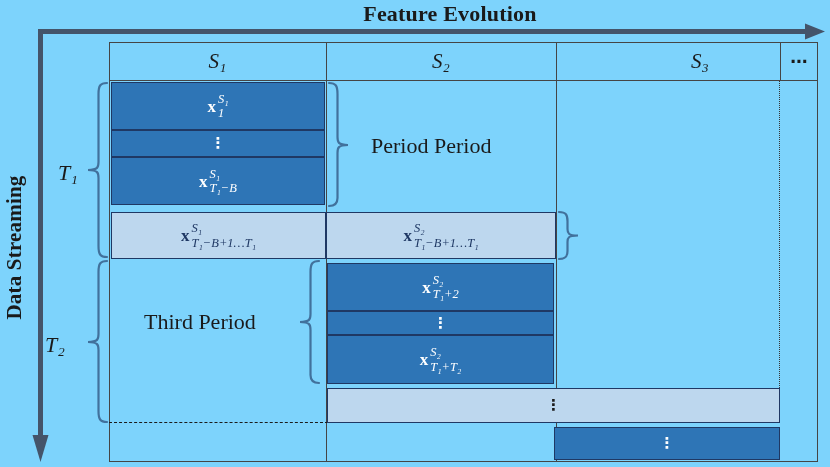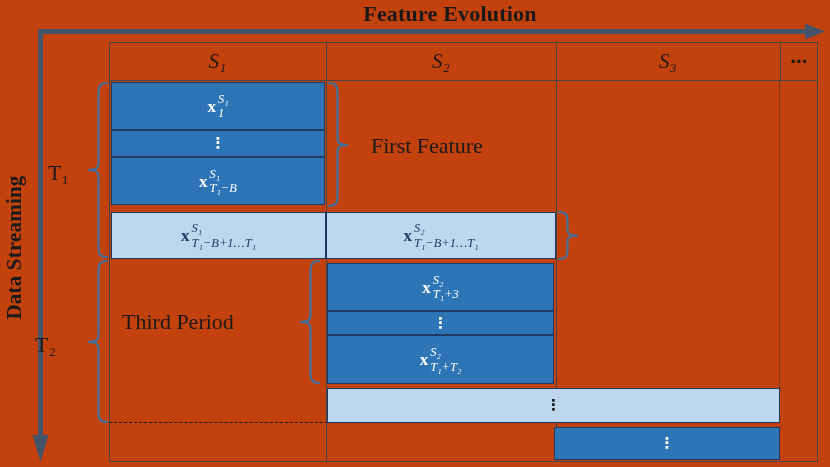--- a/index.html
+++ b/index.html
@@ -1,16 +1,16 @@
 <!DOCTYPE html>
 <html style="--dark-block: #2E75B6; --light-block: #BDD7EE; --block-border: #1F3864; --navy-text: #1F3864; --brace: #41719C; --arrow: #44546A; --table-line: #454545;"><head>
 <meta charset="utf-8">
 <style>
   html,body{margin:0;padding:0;background:#fff;}
-  .canvas{position:relative;width:830px;height:467px;background:#c2410c;overflow:hidden;
+  .canvas{position:relative;width:830px;height:467px;background:#7dd3fc;overflow:hidden;
           font-family:"Liberation Serif","DejaVu Serif",serif;color:#1a1a1a;}
   .abs{position:absolute;box-sizing:border-box;}
 
   
   .top-title{left:333px;top:1px;width:234px;text-align:center;
              font-weight:bold;font-size:22px;letter-spacing:.2px;}
   .left-title{left:-105px;top:234px;width:238px;height:27px;line-height:27px;
               transform:rotate(-90deg);transform-origin:center;text-align:center;
               font-weight:bold;font-size:21px;letter-spacing:.2px;}
 
@@ -39,21 +39,21 @@
   
   .math{display:flex;align-items:center;line-height:1;}
   .math .mb{font-weight:bold;font-size:17px;}
   .msc{display:inline-flex;flex-direction:column;align-items:flex-start;
        font-style:italic;font-size:12.5px;margin-left:2px;}
   .msup{margin-bottom:2px;}
   .dots{font-family:"DejaVu Sans","Liberation Sans",sans-serif;font-weight:bold;
         font-size:15px;line-height:1;}
 
   
-  .tlbl{width:40px;text-align:left;font-size:22px;}
+  .tlbl{width:40px;text-align:center;font-style:italic;font-size:22px;}
   .plbl{font-size:22px;white-space:nowrap;}
 
   svg.overlay{position:absolute;left:0;top:0;}
 </style>
 </head>
 <body>
 
 <div class="canvas">
 
   <div class="abs top-title">Feature Evolution</div>
@@ -62,21 +62,21 @@
   <div class="abs tframe"></div>
   <div class="abs hline"></div>
   <div class="abs vline v1"></div>
   <div class="abs vline v2"></div>
   <div class="abs vline v3"></div>
   <div class="abs vdot"></div>
   <div class="abs hdash"></div>
 
   <div class="abs hdr" style="left:109px;width:217px;">S₁</div>
   <div class="abs hdr" style="left:326px;width:230px;">S₂</div>
-  <div class="abs hdr" style="left:556px;width:224px;">S₃</div>
+  <div class="abs hdr" style="left:588px;width:224px;">S₃</div>
   <div class="abs hdr dots3" style="left:780px;width:38px;">⋯</div>
 
   <div class="abs blk dark" style="left:111px;top:82px;width:214px;height:48px;">
     <span class="math">
         <span class="mb">x</span>
         <span class="msc">
           <span class="msup">S₁</span>
           <span class="msub">1</span>
         </span>
       </span>
@@ -111,21 +111,21 @@
           <span class="msub">T₁−B+1…T₁</span>
         </span>
       </span>
   </div>
 
   <div class="abs blk dark" style="left:327px;top:263px;width:227px;height:48px;">
     <span class="math">
         <span class="mb">x</span>
         <span class="msc">
           <span class="msup">S₂</span>
-          <span class="msub">T₁+3</span>
+          <span class="msub">T₁+2</span>
         </span>
       </span>
   </div>
   <div class="abs blk dark" style="left:327px;top:311px;width:227px;height:24px;">
     <span class="dots">⋮</span>
   </div>
   <div class="abs blk dark" style="left:327px;top:335px;width:227px;height:49px;">
     <span class="math">
         <span class="mb">x</span>
         <span class="msc">
@@ -157,16 +157,16 @@
       <path d="M107 261 C100 261 98.5 264 98.5 272 L98.5 334 C98.5 339 98 342 88 342 C98 342 98.5 345 98.5 350 L98.5 411 C98.5 419 100 422 107 422"></path>
       <path d="M329 83 C336 83 337.5 86 337.5 94 L337.5 137 C337.5 142 338 145 348 145 C338 145 337.5 148 337.5 153 L337.5 198 C337.5 202 336 206 329 206"></path>
       <path d="M559 212 C566 212 567.5 215 567.5 221 L567.5 229 C567.5 233 568 235.5 578 235.5 C568 235.5 567.5 238 567.5 242 L567.5 251 C567.5 256 566 259 559 259"></path>
       <path d="M319 261 C312 261 310.5 264 310.5 272 L310.5 314 C310.5 319 310 322 300 322 C310 322 310.5 325 310.5 330 L310.5 375 C310.5 379 312 383 319 383"></path>
     </g>
   </svg>
 
   <div class="abs tlbl" style="left:48px;top:160px;">T₁</div>
   <div class="abs tlbl" style="left:35px;top:332px;">T₂</div>
 
-  <div class="abs plbl" style="left:371px;top:133px;">First Feature</div>
-  <div class="abs plbl" style="left:122px;top:309px;">Third Period</div>
+  <div class="abs plbl" style="left:371px;top:133px;">Period Period</div>
+  <div class="abs plbl" style="left:144px;top:309px;">Third Period</div>
 
 </div>
 
 </body></html>

